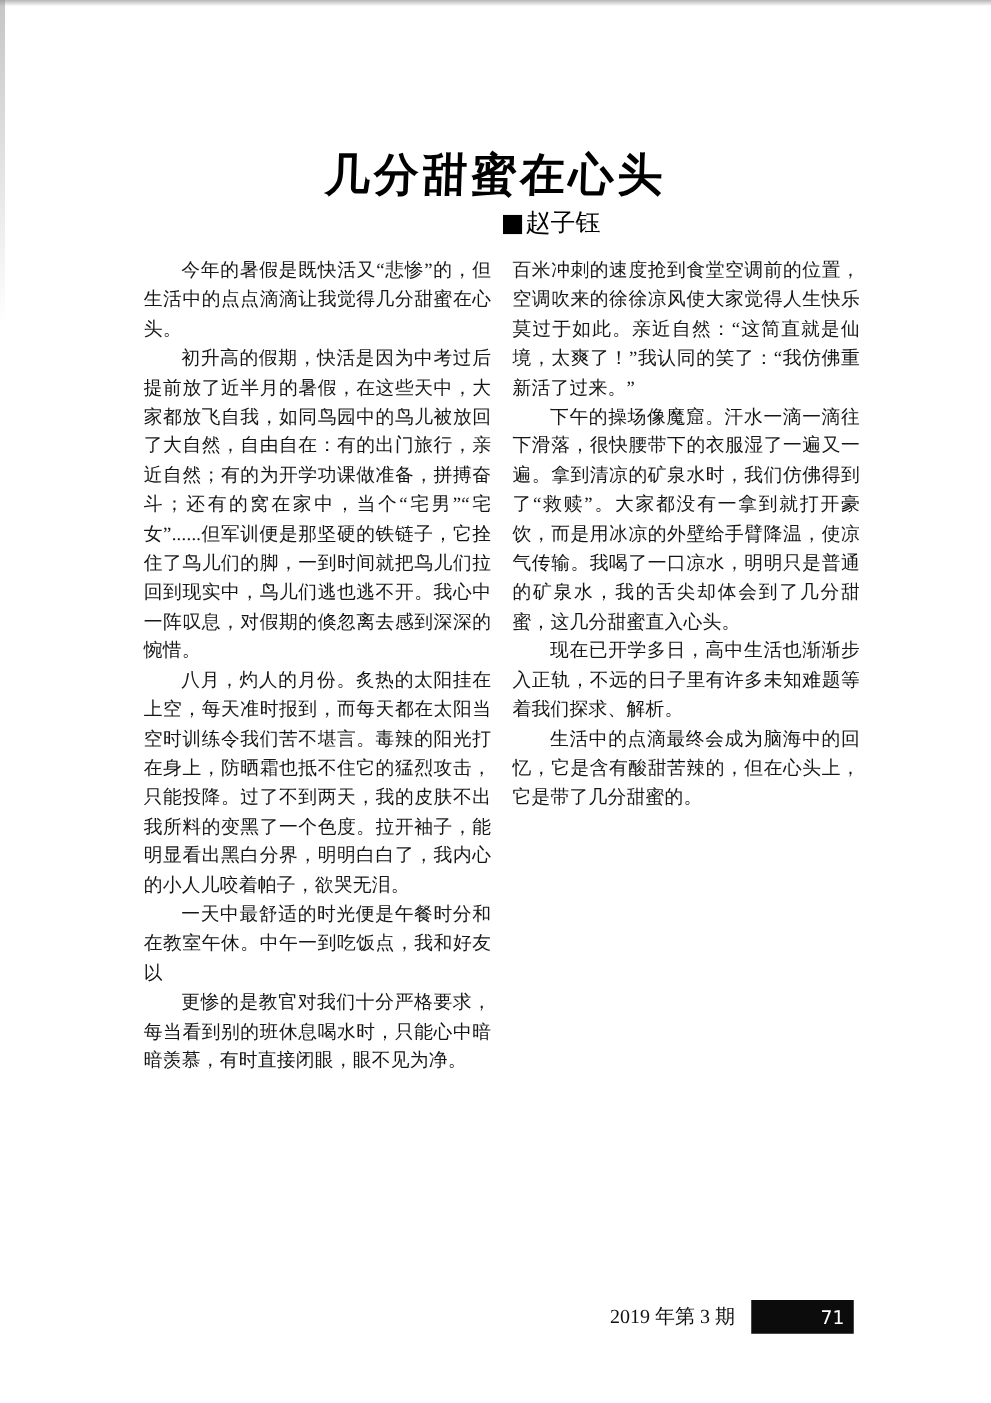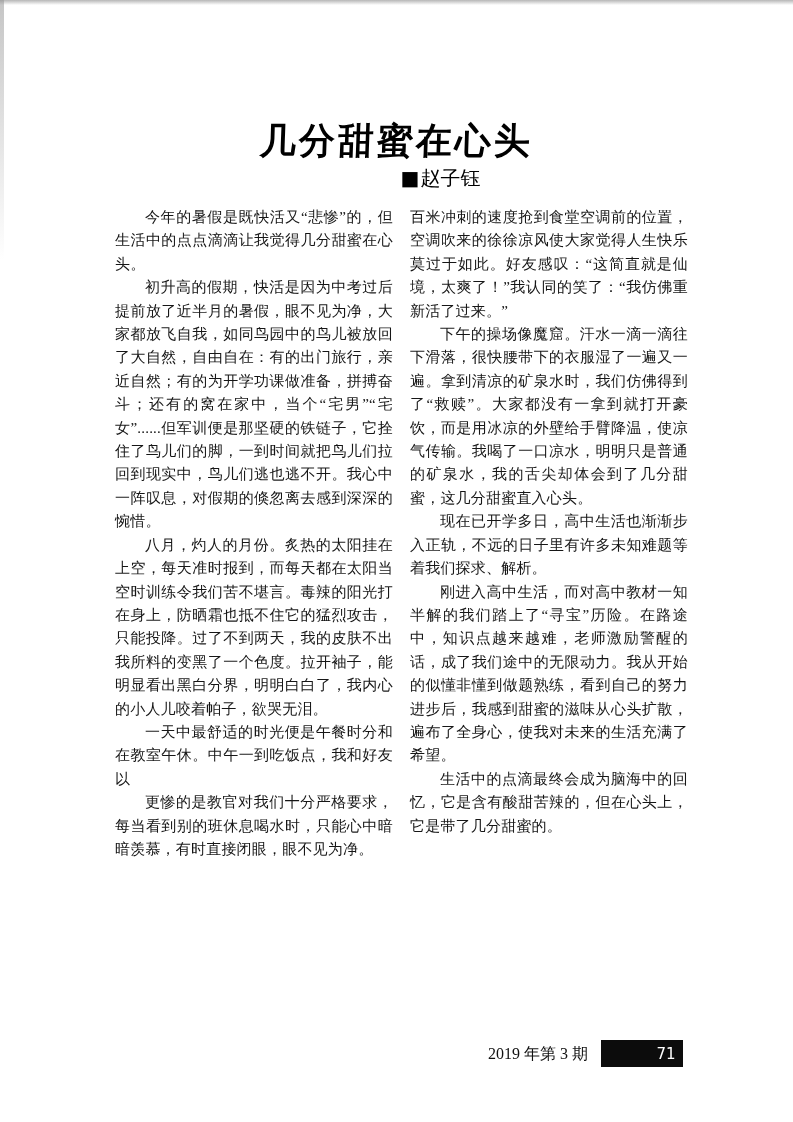--- a/index.html
+++ b/index.html
@@ -107,30 +107,29 @@
 
   <div class="article-title">几分甜蜜在心头</div>
 
   <div class="byline">
     <span class="marker">■</span><span>赵子钰</span>
   </div>
 
   <div class="article-body">
     <div class="col">
       <p>今年的暑假是既快活又“悲惨”的，但生活中的点点滴滴让我觉得几分甜蜜在心头。</p>
-      <p>初升高的假期，快活是因为中考过后提前放了近半月的暑假，眼不见为净，大家都放飞自我，如同鸟园中的鸟儿被放回了大自然，自由自在：有的出门旅行，亲近自然；有的为开学功课做准备，拼搏奋斗；还有的窝在家中，当个“宅男”“宅女”......但军训便是那坚硬的铁链子，它拴住了鸟儿们的脚，一到时间就把鸟儿们拉回到现实中，鸟儿们逃也逃不开。我心中一阵叹息，对假期的倏忽离去感到深深的惋惜。</p>
+      <p>初升高的假期，快活是因为中考过后提前放了近半月的暑假，在这些天中，大家都放飞自我，如同鸟园中的鸟儿被放回了大自然，自由自在：有的出门旅行，亲近自然；有的为开学功课做准备，拼搏奋斗；还有的窝在家中，当个“宅男”“宅女”......但军训便是那坚硬的铁链子，它拴住了鸟儿们的脚，一到时间就把鸟儿们拉回到现实中，鸟儿们逃也逃不开。我心中一阵叹息，对假期的倏忽离去感到深深的惋惜。</p>
       <p>八月，灼人的月份。炙热的太阳挂在上空，每天准时报到，而每天都在太阳当空时训练令我们苦不堪言。毒辣的阳光打在身上，防晒霜也抵不住它的猛烈攻击，只能投降。过了不到两天，我的皮肤不出我所料的变黑了一个色度。拉开袖子，能明显看出黑白分界，明明白白了，我内心的小人儿咬着帕子，欲哭无泪。</p>
       <p>一天中最舒适的时光便是午餐时分和在教室午休。中午一到吃饭点，我和好友以</p>
       <p>更惨的是教官对我们十分严格要求，每当看到别的班休息喝水时，只能心中暗暗羡慕，有时直接闭眼，眼不见为净。</p>
     </div>
     <div class="col">
-      <p class="cont">百米冲刺的速度抢到食堂空调前的位置，空调吹来的徐徐凉风使大家觉得人生快乐莫过于如此。好友感叹：“这简直就是仙境，太爽了！”我认同的笑了：“我仿佛重新活了过来。”</p>
+      <p class="cont">百米冲刺的速度抢到食堂空调前的位置，空调吹来的徐徐凉风使大家觉得人生快乐莫过于如此。亲近自然：“这简直就是仙境，太爽了！”我认同的笑了：“我仿佛重新活了过来。”</p>
       <p>下午的操场像魔窟。汗水一滴一滴往下滑落，很快腰带下的衣服湿了一遍又一遍。拿到清凉的矿泉水时，我们仿佛得到了“救赎”。大家都没有一拿到就打开豪饮，而是用冰凉的外壁给手臂降温，使凉气传输。我喝了一口凉水，明明只是普通的矿泉水，我的舌尖却体会到了几分甜蜜，这几分甜蜜直入心头。</p>
       <p>现在已开学多日，高中生活也渐渐步入正轨，不远的日子里有许多未知难题等着我们探求、解析。</p>
-      <p>刚进入高中生活，而对高中教材一知半解的我们踏上了“寻宝”历险。在路途中，知识点越来越难，老师激励警醒的话，成了我们途中的无限动力。我从开始的似懂非懂到做题熟练，看到自己的努力进步后，我感到甜蜜的滋味从心头扩散，遍布了全身心，使我对未来的生活充满了希望。</p>
       <p>生活中的点滴最终会成为脑海中的回忆，它是含有酸甜苦辣的，但在心头上，它是带了几分甜蜜的。</p>
     </div>
   </div>
 
   <div class="footer">
     <span class="issue">2019 年第 3 期</span>
     <span class="page-num-box">71</span>
   </div>
 </div>
 

